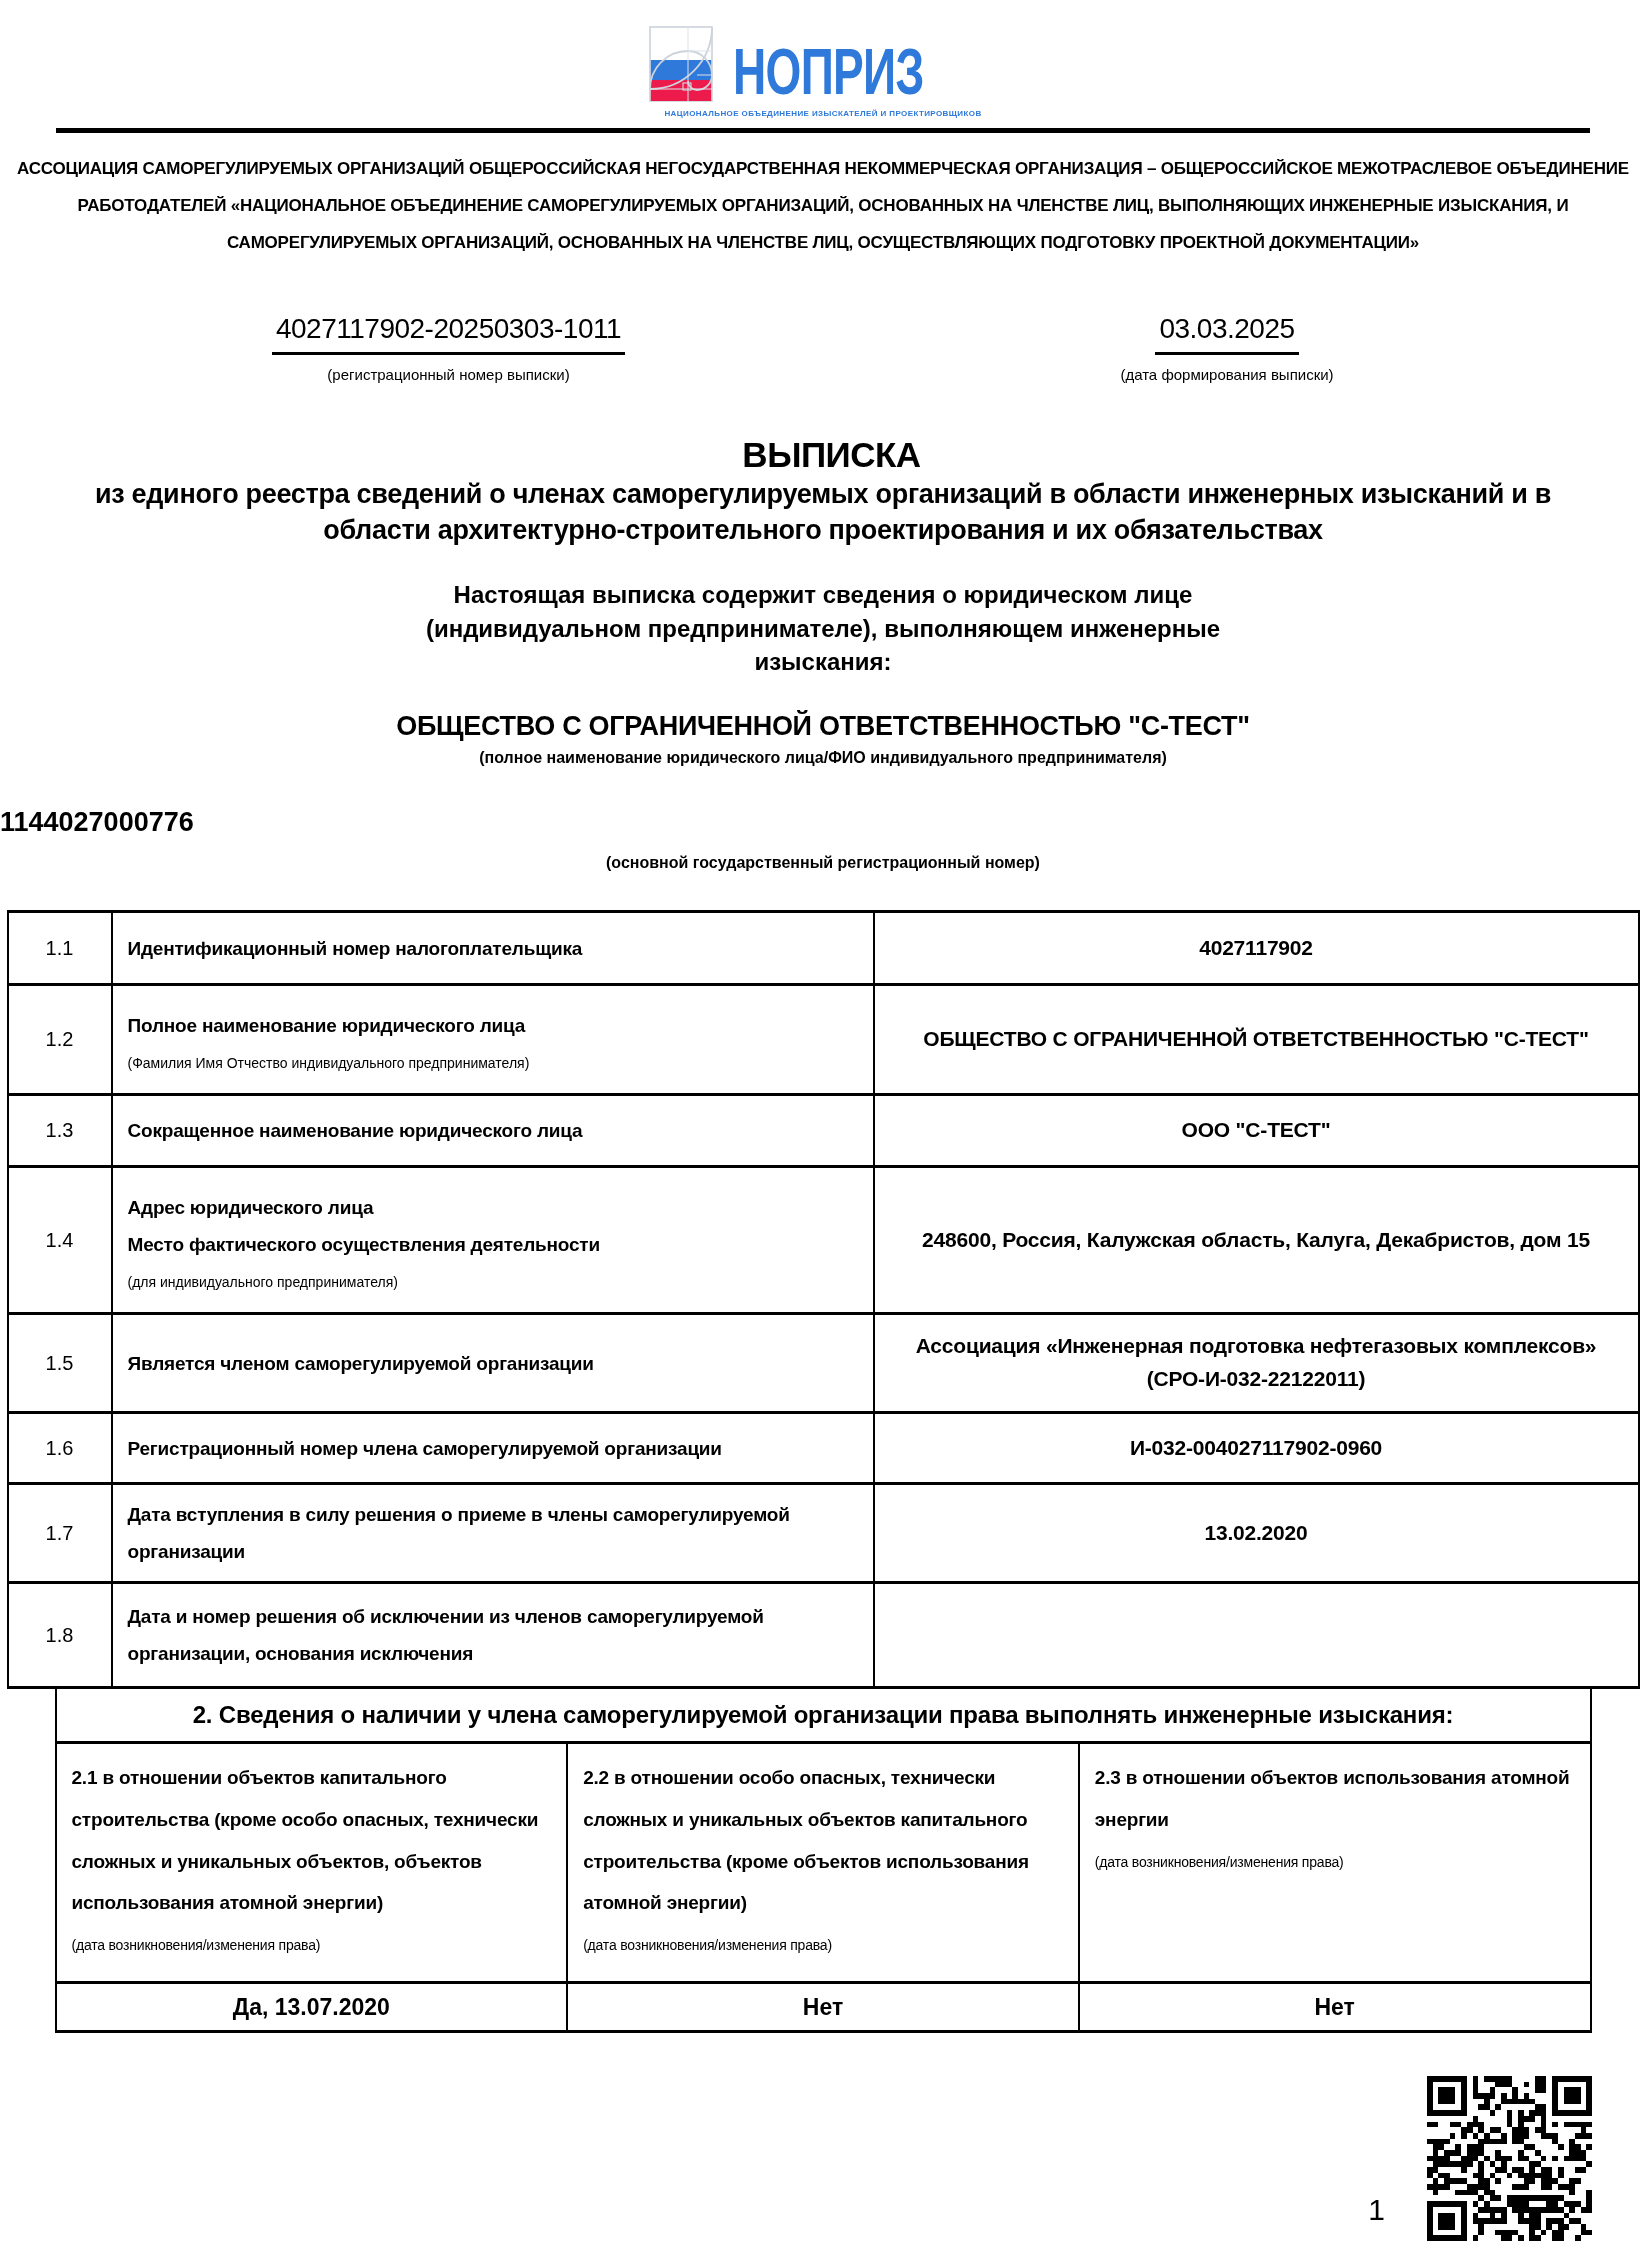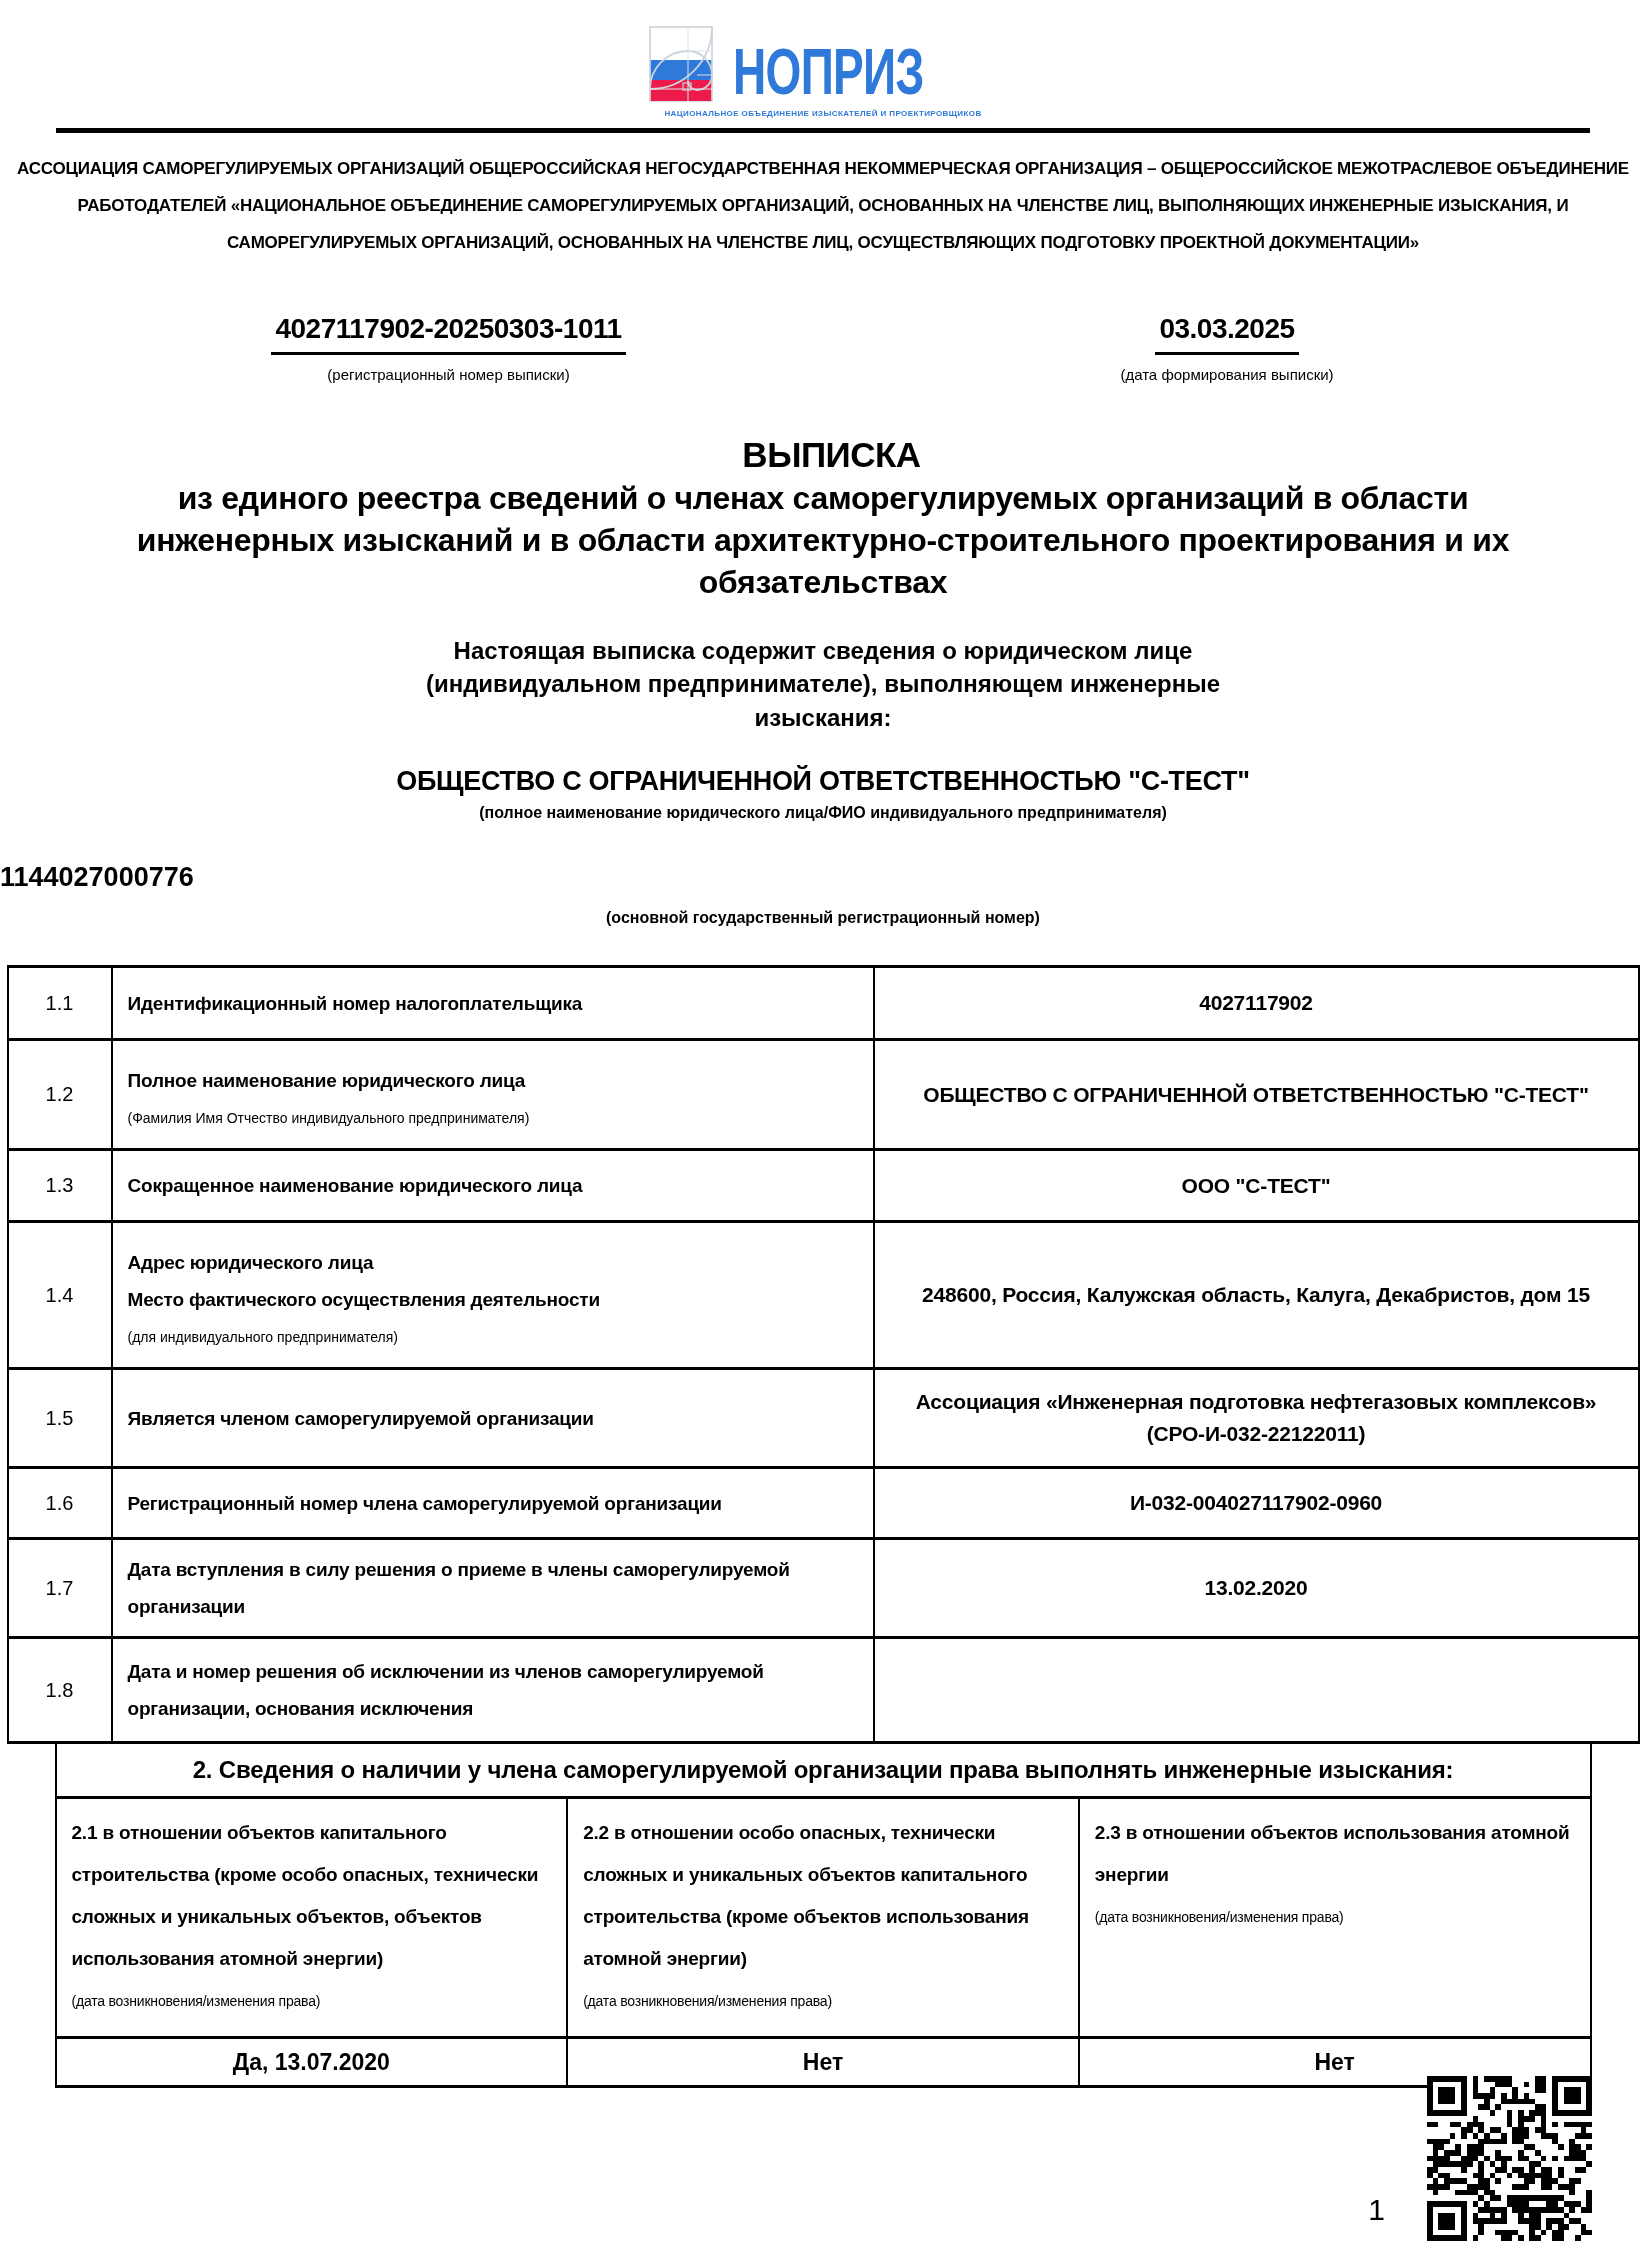--- a/index.html
+++ b/index.html
@@ -19,26 +19,26 @@
   
   .assoc{margin-top:17px;text-align:center;font-weight:700;font-size:17px;line-height:37px;letter-spacing:-0.2px;}
   .assoc div{white-space:nowrap;}
 
   
   .regline{position:relative;height:100px;margin-top:52px;}
   .regblock{position:absolute;text-align:center;}
   .regblock.left{left:227px;width:443px;}
   .regblock.right{left:1043px;width:368px;}
   .uline{display:inline-block;border-bottom:3px solid #000;padding:0 4px 7px 4px;
-         font-weight:700;font-size:28px;letter-spacing:-0.5px;}
+         font-weight:400;font-size:28px;letter-spacing:-0.5px;}
   .ucap{margin-top:11px;font-size:15px;font-weight:400;}
 
   
   .title-main{margin-top:22px;text-align:center;font-weight:700;font-size:35px;letter-spacing:-0.5px;padding-left:17px;}
-  .title-sub{margin:2px auto 0;max-width:1493px;text-align:center;font-weight:700;font-size:32px;line-height:1.32;letter-spacing:-0.3px;}
+  .title-sub{margin:2px auto 0;max-width:1493px;text-align:center;font-weight:700;font-size:27px;line-height:1.32;letter-spacing:-0.3px;}
   .statement{margin:30px auto 0;max-width:876px;text-align:center;font-weight:700;font-size:24px;line-height:1.4;}
   .member-name{margin:32px auto 0;text-align:center;font-weight:700;font-size:27px;letter-spacing:-0.3px;}
   .small-cap{margin-top:7px;text-align:center;font-size:16px;font-weight:700;}
   .ogrn{margin:40px auto 16px;text-align:left;font-weight:700;font-size:27px;}
 
   
   table{border-collapse:collapse;table-layout:fixed;width:1537px;margin:0 auto;}
   .tbl1{margin-top:38px;}
   .tbl2{margin-top:-3px;}
   td{border:2px solid #000;border-top-width:3px;border-bottom-width:3px;vertical-align:middle;}

